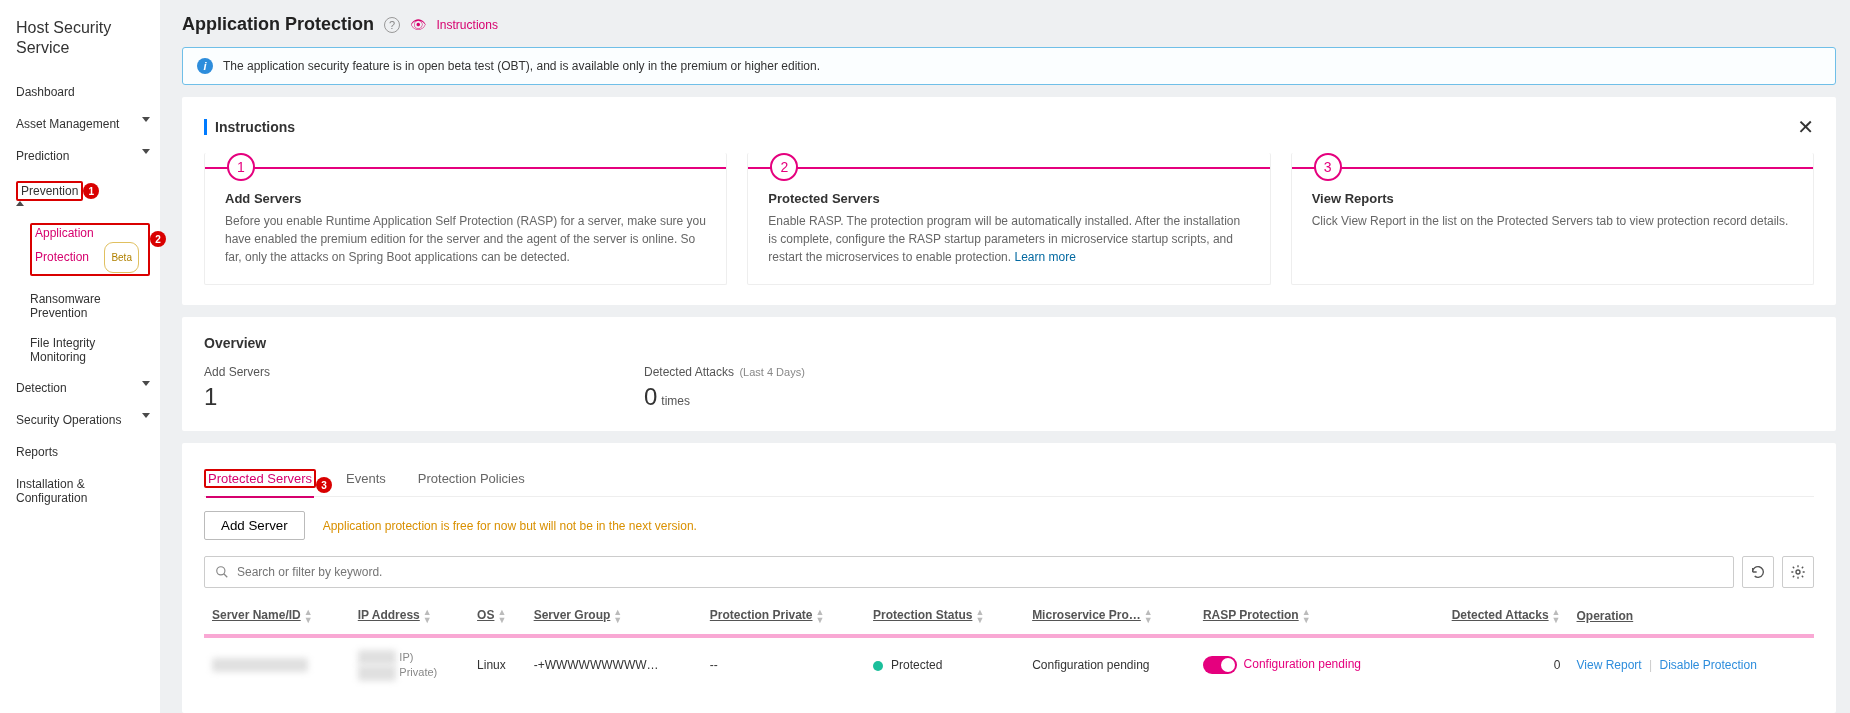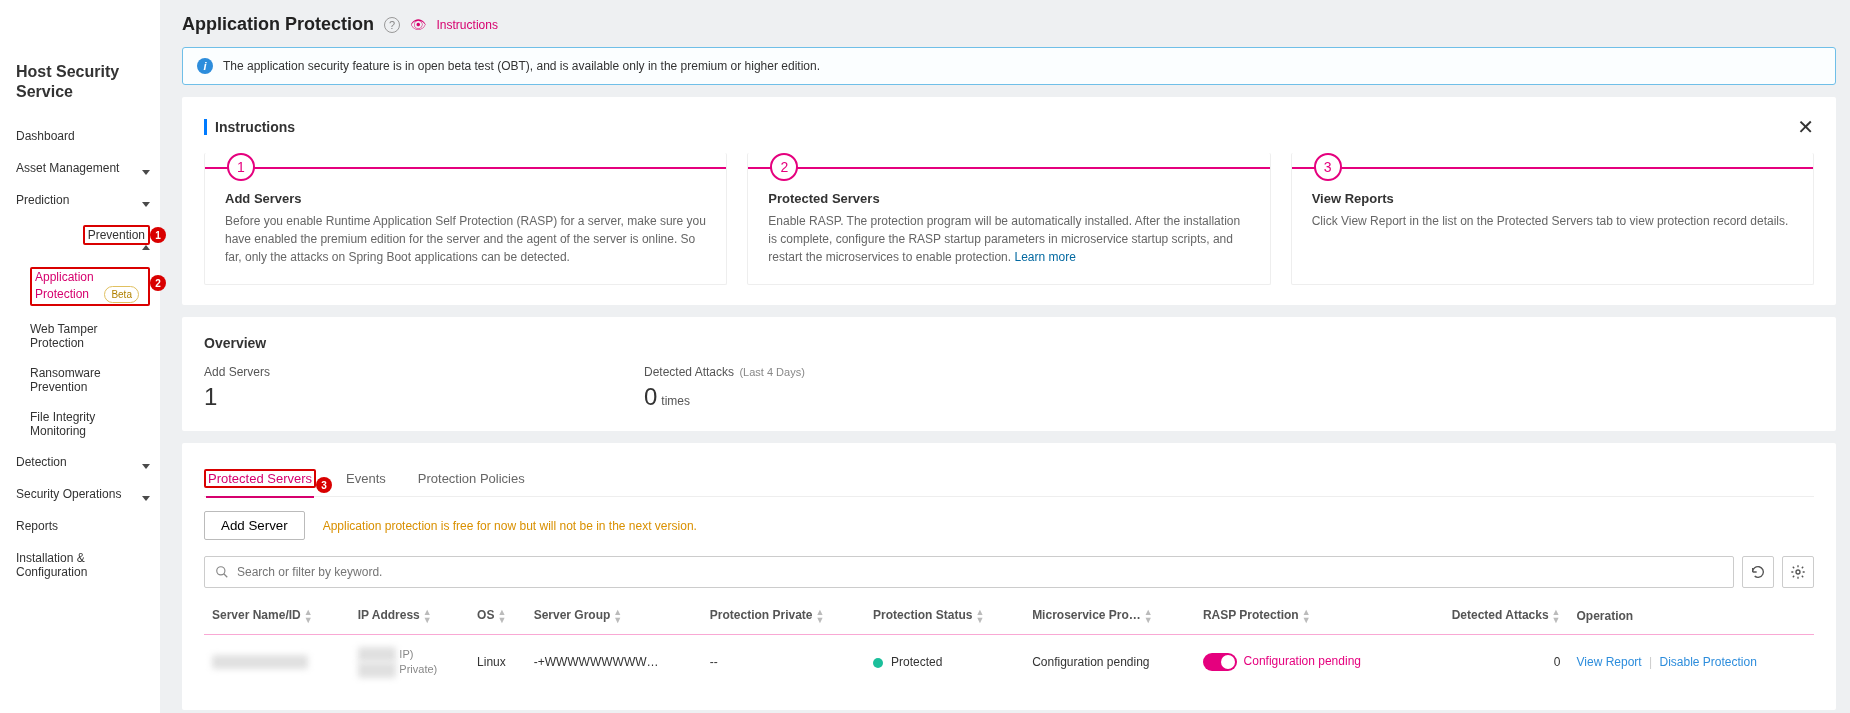--- a/index.html
+++ b/index.html
@@ -1,29 +1,29 @@
 <!DOCTYPE html>
 <html><head>
 <meta charset="utf-8">
 <style>
   * { box-sizing: border-box; margin: 0; padding: 0; }
   body { font-family: Arial, "Helvetica Neue", sans-serif; font-size: 12px; color: #333; background: #f5f5f5; width: 1850px; }
   .layout { display: flex; }
   .sidebar { width: 160px; background: #fff; padding: 18px 0 0 16px; min-height: 713px; }
-  .sidebar-title { font-size: 16px; font-weight: bold; color: #333; line-height: 1.25; margin-bottom: 18px; padding-right: 10px; margin-top: 44px; }
-  .nav-item { display: flex; justify-content: space-between; align-items: flex-end; padding: 9px 10px 9px 0; cursor: pointer; color: #333; }
+  .sidebar-title { font-size: 16px; font-weight: normal; color: #333; line-height: 1.25; margin-bottom: 18px; padding-right: 10px; }
+  .nav-item { display: flex; justify-content: space-between; align-items: flex-start; padding: 9px 10px 9px 0; cursor: pointer; color: #333; }
   .nav-sub { padding-left: 14px; }
   .nav-sub .nav-item { padding: 8px 10px 8px 0; }
   .nav-item.selected { color: #d6006e; }
   .chevron { width: 0; height: 0; border-left: 4px solid transparent; border-right: 4px solid transparent; }
   .chevron.down { border-top: 5px solid #4a4a4a; }
   .chevron.up { border-bottom: 5px solid #4a4a4a; }
   .redbox { border: 2px solid #d90000; border-radius: 2px; padding: 1px 3px; display: inline-block; position: relative; }
   .num-badge { display: inline-flex; align-items: center; justify-content: center; width: 16px; height: 16px; border-radius: 8px; background: #d90000; color: #fff; font-size: 10px; font-weight: bold; position: absolute; }
-  .beta-pill { display: inline-block; border: 1px solid #e0c060; color: #b08000; border-radius: 9px; font-size: 10px; padding: 1px 6px; margin-left: 12px; }
+  .beta-pill { display: inline-block; border: 1px solid #e0c060; color: #b08000; border-radius: 9px; font-size: 10px; padding: 8px 6px; margin-left: 12px; }
 
   .main { flex: 1; padding: 14px 14px 20px 22px; background: #eef0f2; }
   .page-header { display: flex; align-items: center; gap: 10px; margin-bottom: 12px; }
   .page-title { font-size: 18px; font-weight: bold; color: #222; }
   .help-circle { width: 16px; height: 16px; border: 1px solid #999; border-radius: 50%; display: inline-flex; align-items: center; justify-content: center; color: #888; font-size: 11px; cursor: pointer; }
   .eye { color: #d6006e; font-size: 13px; }
   .instr-link { color: #d6006e; cursor: pointer; }
 
   .info-bar { border: 1px solid #6fbfe8; background: #fbfeff; border-radius: 3px; padding: 10px 14px; display: flex; align-items: center; gap: 10px; margin-bottom: 12px; }
   .info-icon { width: 16px; height: 16px; border-radius: 50%; background: #2d8ddc; color: #fff; display: inline-flex; align-items: center; justify-content: center; font-size: 11px; font-weight: bold; font-style: italic; }
@@ -54,21 +54,21 @@
 
   .btn { border: 1px solid #bbb; background: #fff; padding: 6px 16px; cursor: pointer; border-radius: 2px; }
   .toolbar-row { display: flex; align-items: center; gap: 18px; margin-bottom: 12px; }
   .note-orange { color: #d99000; }
   .search-row { display: flex; gap: 8px; margin-bottom: 10px; margin-top: 16px; }
   .search-box { flex: 1; border: 1px solid #ccc; border-radius: 2px; display: flex; align-items: center; padding: 6px 10px; gap: 8px; }
   .search-box input { border: none; outline: none; flex: 1; font-size: 12px; }
   .icon-btn { width: 32px; height: 32px; border: 1px solid #ccc; border-radius: 2px; display: flex; align-items: center; justify-content: center; cursor: pointer; background: #fff; }
 
   table { width: 100%; border-collapse: collapse; }
-  th { text-align: left; font-weight: bold; color: #555; padding: 10px 8px; border-bottom: 1px solid #f9a8d4; font-size: 12px; }
+  th { text-align: left; font-weight: bold; color: #555; padding: 10px 8px; border-bottom: 4px solid #f9a8d4; font-size: 12px; text-decoration: underline; }
   td { padding: 12px 8px; color: #333; font-size: 12px; }
   .sort { color: #bbb; font-size: 9px; line-height: 8px; display: inline-block; vertical-align: middle; margin-left: 3px; }
   .status-dot { width: 10px; height: 10px; border-radius: 50%; background: #1bbf9b; display: inline-block; margin-right: 8px; vertical-align: middle; }
   .toggle { width: 34px; height: 18px; border-radius: 9px; background: #e5007e; position: relative; display: inline-block; cursor: pointer; vertical-align: middle; }
   .toggle::after { content: ""; position: absolute; right: 2px; top: 2px; width: 14px; height: 14px; background: #fff; border-radius: 50%; }
   .pink-text { color: #e5007e; }
   .op-link { color: #2d8ddc; cursor: pointer; }
   .op-sep { color: #ccc; margin: 0 4px; }
   .blur { filter: blur(3px); display: inline-block; background: #e0e0e0; color: transparent; border-radius: 2px; }
   .ip-line { font-size: 11px; color: #555; line-height: 1.4; }
@@ -102,23 +102,20 @@
       <span class="chevron up"></span>
     </div>
 
     <div class="nav-sub">
       <div class="nav-item selected" style="position:relative;">
         <span class="redbox" style="position:relative; line-height:1.3;">
           <span>Application Protection</span>
           <span class="beta-pill">Beta</span>
           <span class="num-badge" style="right:-18px; top:6px;">2</span>
         </span>
-      </div>
-      <div class="nav-item">
-        <span>Web Tamper Protection</span>
       </div>
       <div class="nav-item">
         <span>Ransomware Prevention</span>
       </div>
       <div class="nav-item">
         <span>File Integrity Monitoring</span>
       </div>
     </div>
 
     <div class="nav-item">

